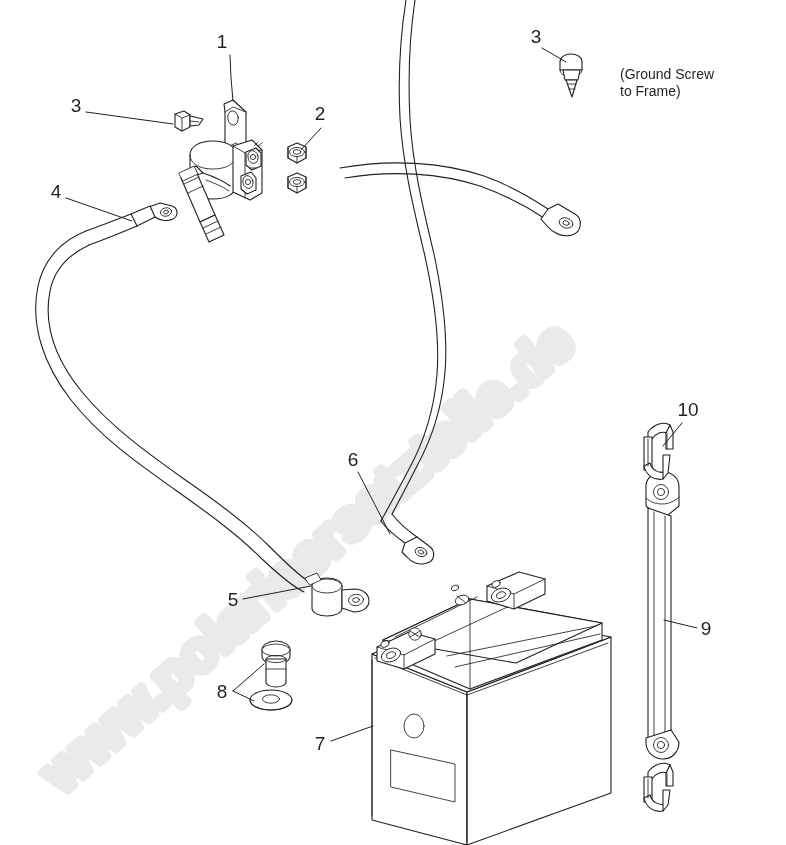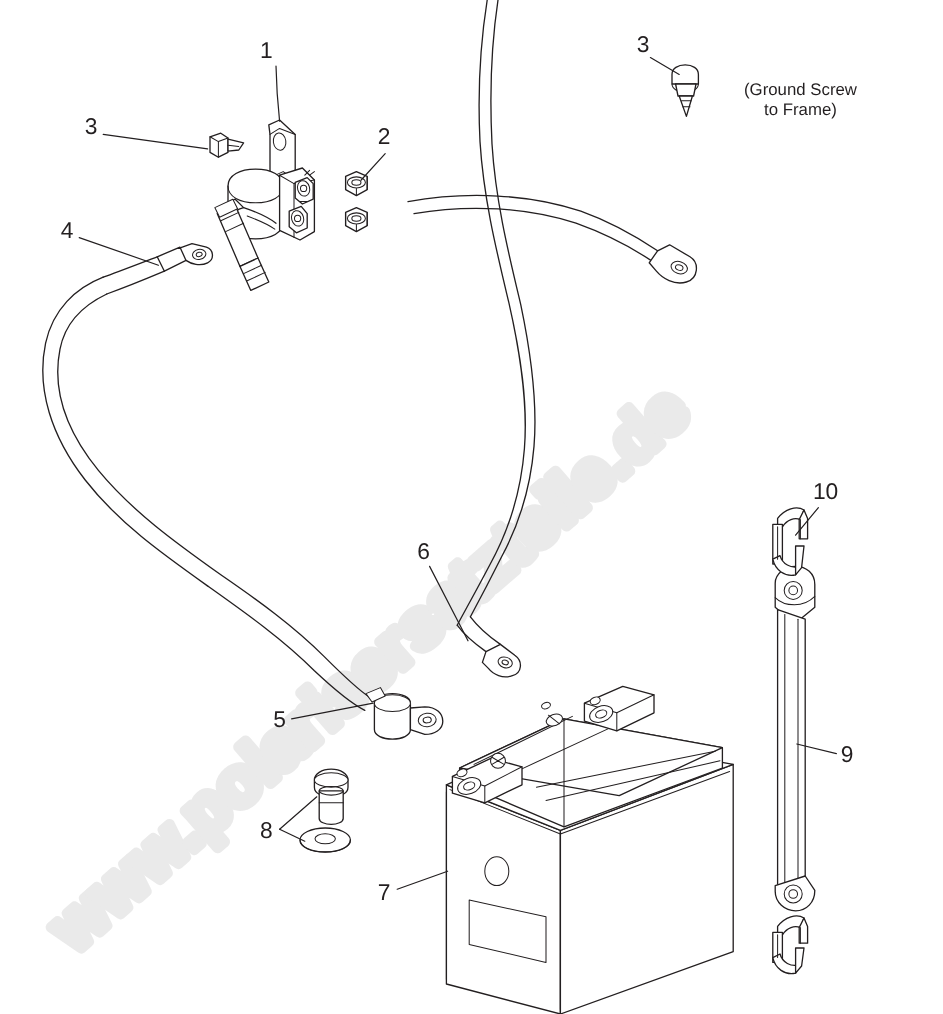--- a/index.html
+++ b/index.html
@@ -32,21 +32,20 @@
     letter-spacing: 0.2px;
   }
   .txt-note {
     position: absolute;
     left: 620px;
     top: 66px;
     font-size: 14px;
     line-height: 17px;
     color: #231f20;
     white-space: pre;
-    text-align: center;
   }
 </style>
 </head>
 <body>
 
 <div id="page">
 
   <svg id="art" viewBox="0 0 786 845" xmlns="http://www.w3.org/2000/svg">
 
     <defs>

